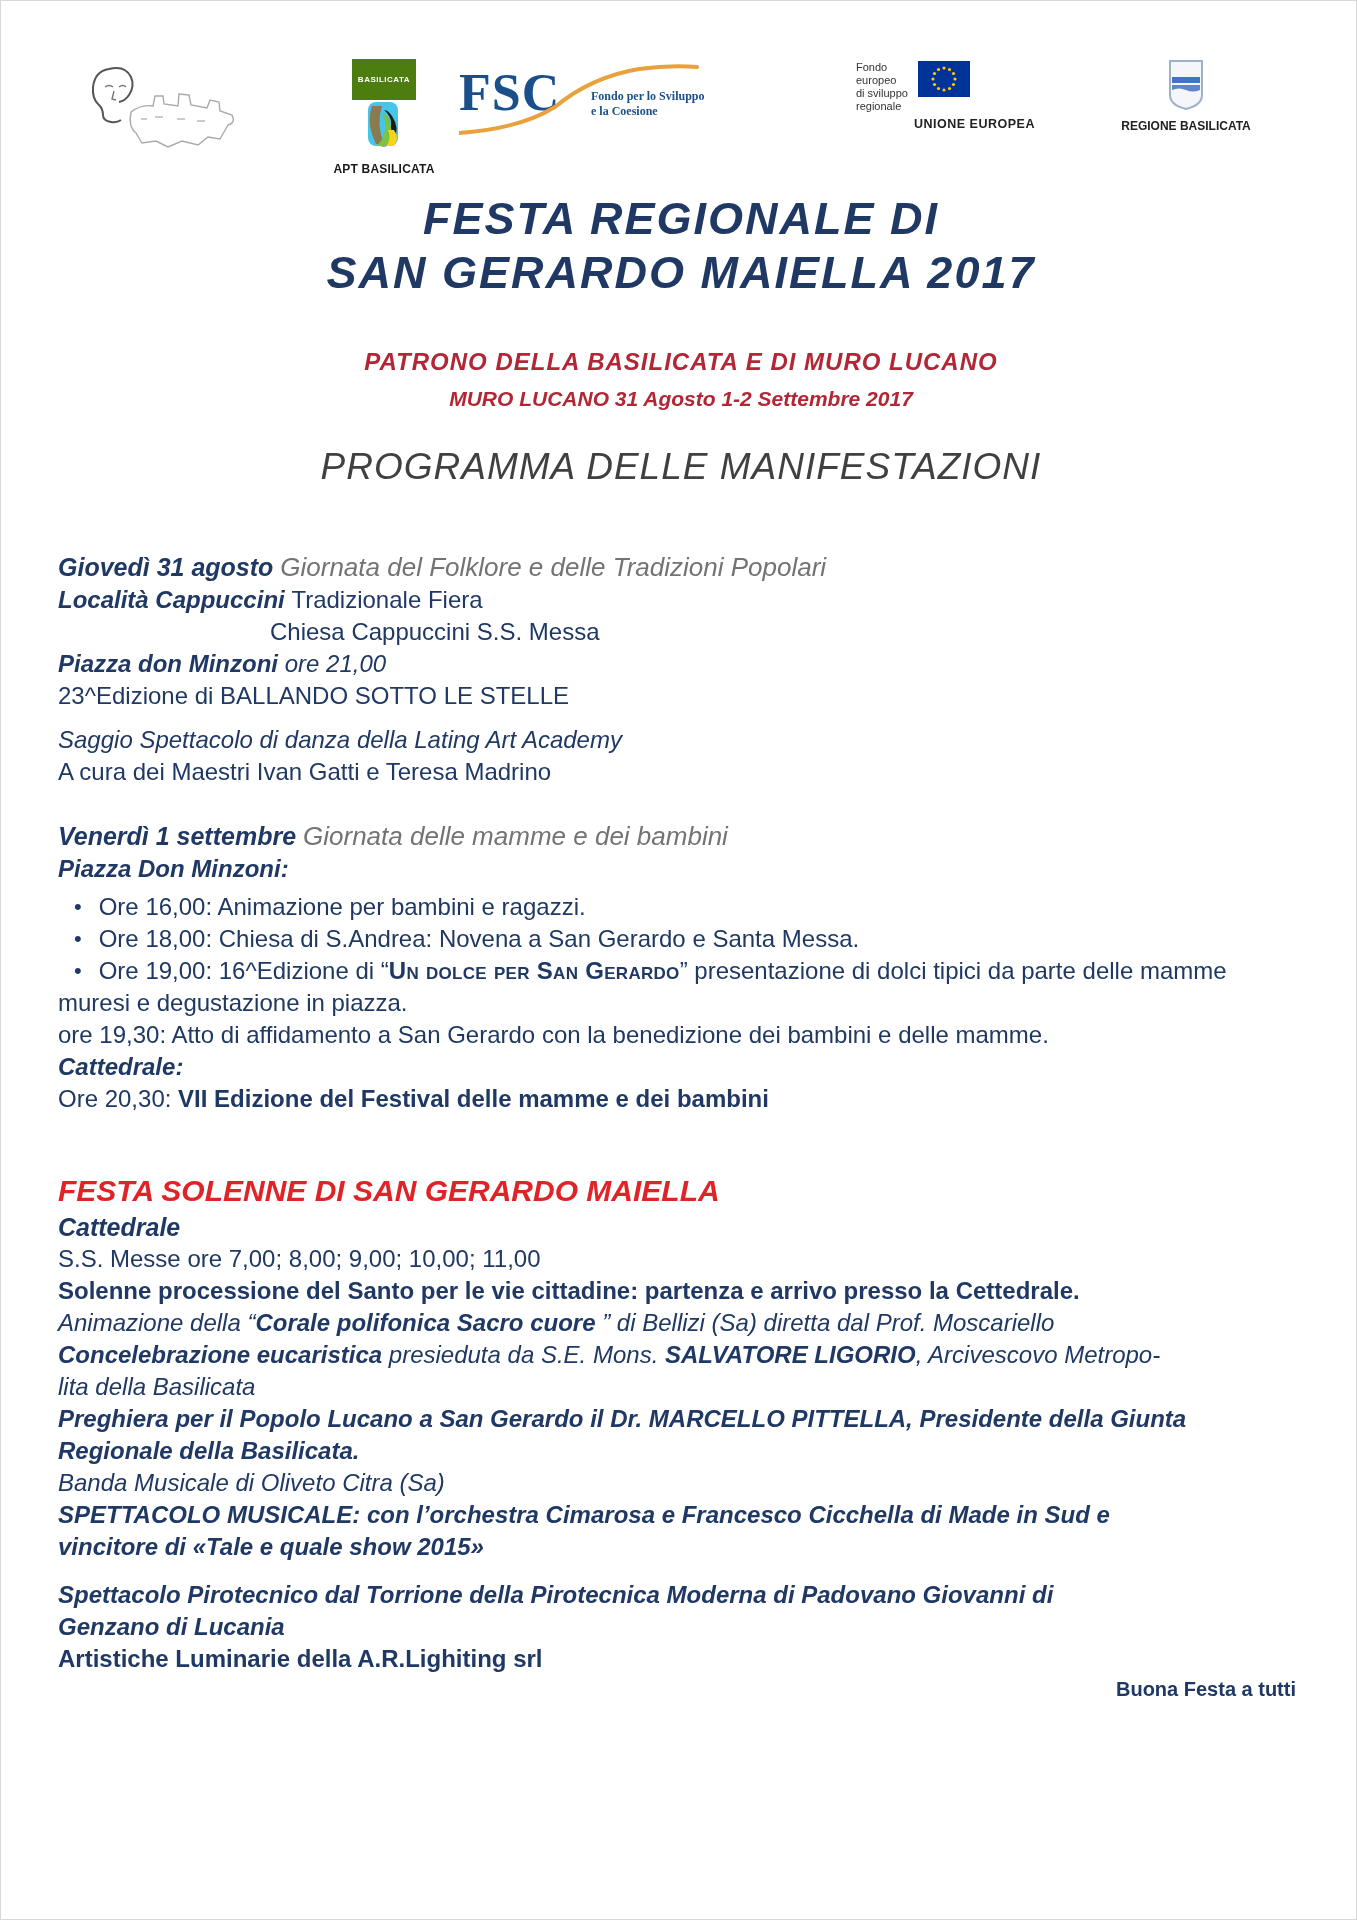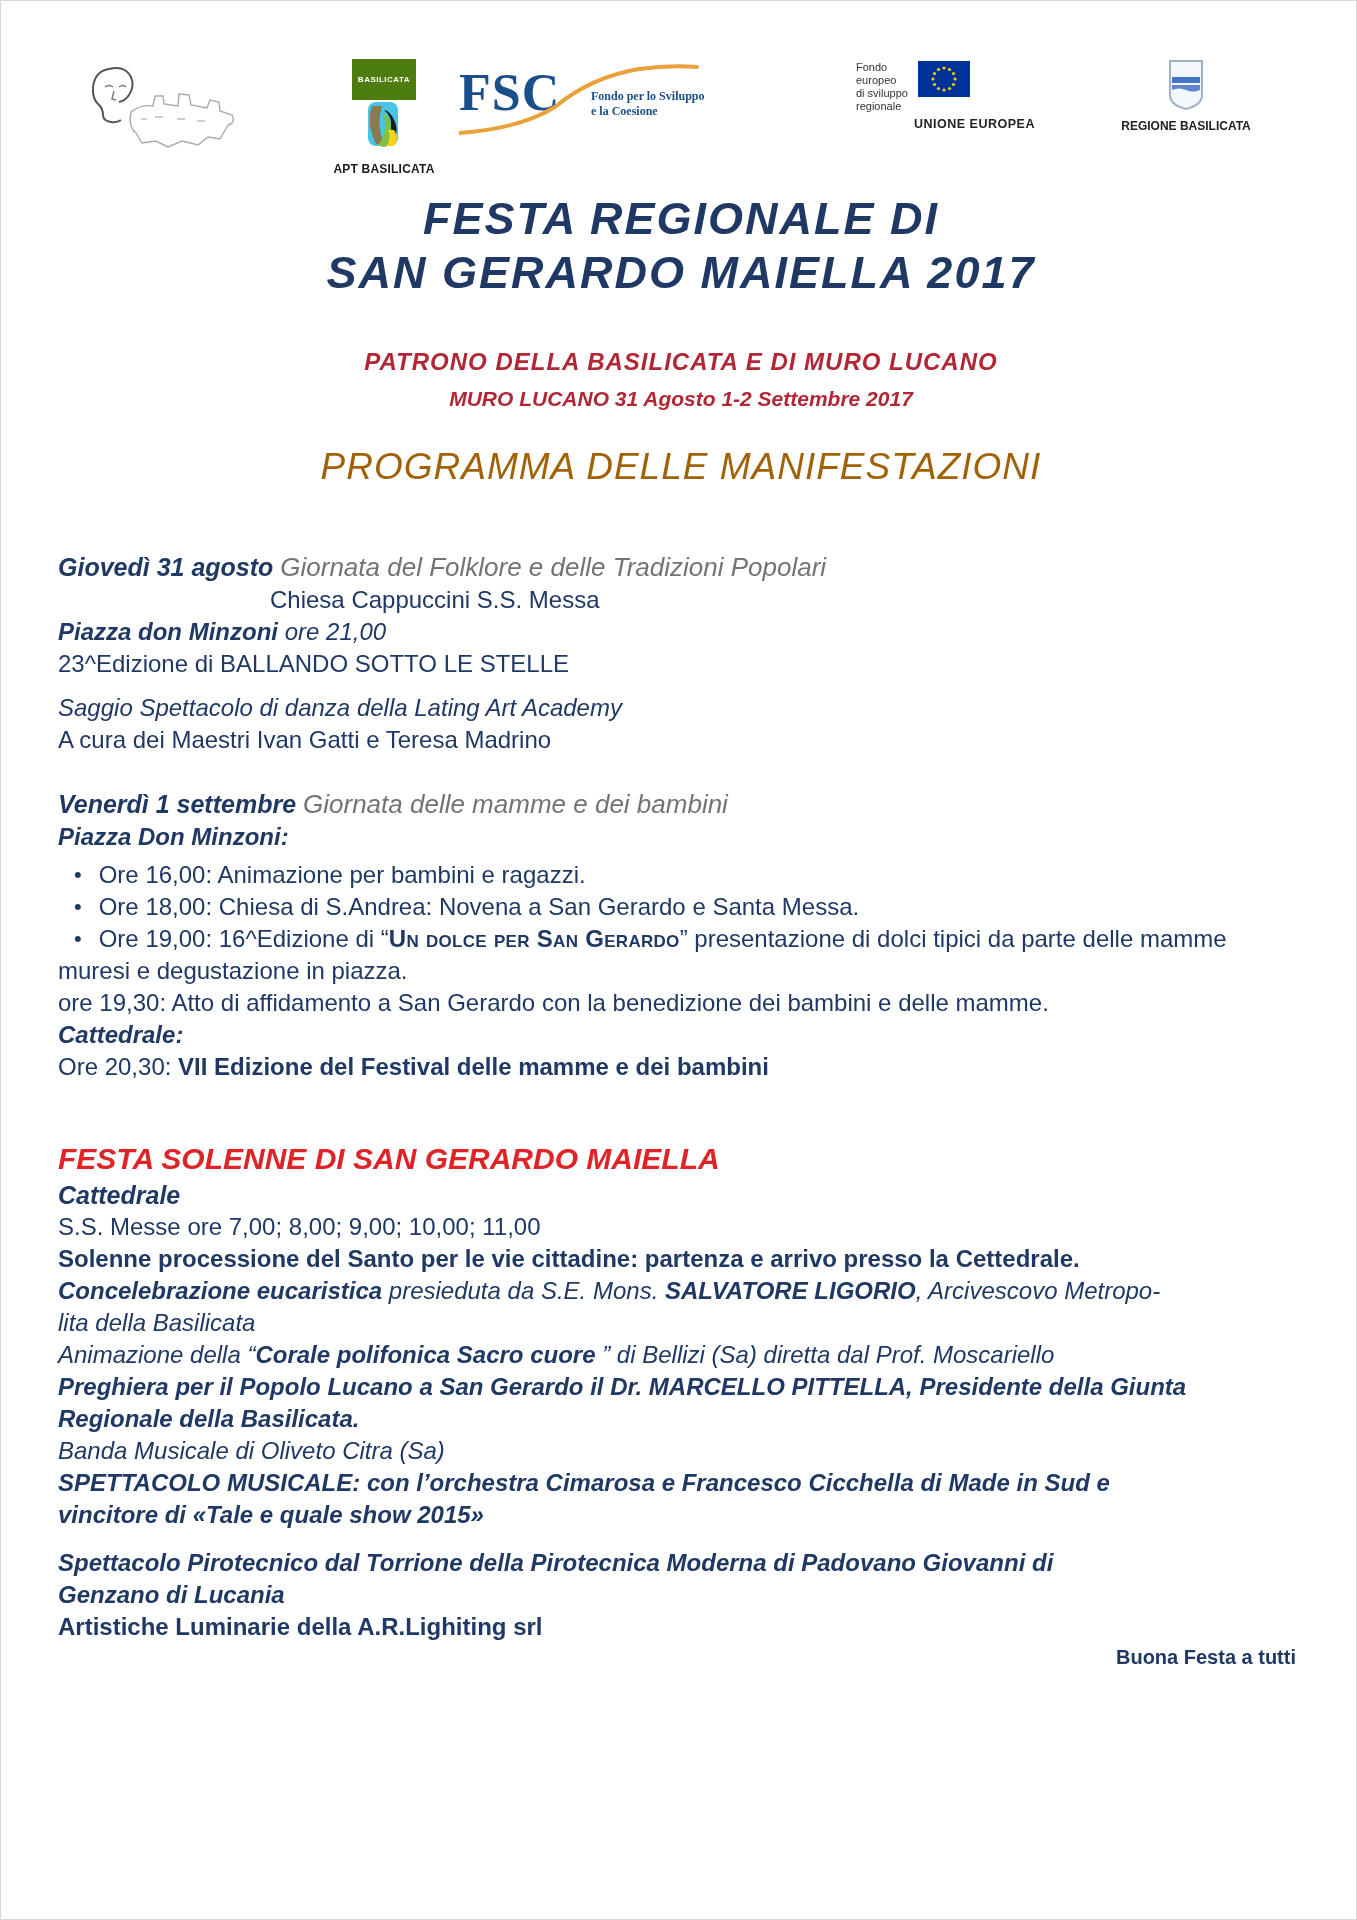--- a/index.html
+++ b/index.html
@@ -35,21 +35,21 @@
   .main { position:absolute; top:180px; left:57px; right:52px; font-size:24px; line-height:32px; }
   .t1 { margin-top:12px; text-align:center; font-size:45px; line-height:52px;
     font-weight:700; font-style:italic; letter-spacing:2px; color:#1f3864; }
   .t2 { text-align:center; font-size:45px; line-height:56px; font-weight:700;
     font-style:italic; letter-spacing:2px; color:#1f3864; }
   .sub1 { margin-top:46px; text-align:center; font-size:24px; line-height:30px;
     font-weight:700; font-style:italic; letter-spacing:1px; color:#b22735; }
   .sub2 { margin-top:8px; text-align:center; font-size:21px; line-height:28px;
     font-weight:700; font-style:italic; color:#b22735; }
   .prog { margin-top:32px; text-align:center; font-size:37px; line-height:44px;
-    font-style:italic; font-weight:400; color:#a16207; letter-spacing:1px; }
+    font-style:italic; font-weight:400; color:#404040; letter-spacing:1px; }
   .sec-thu { margin-top:62px; }
   .sec-fri { margin-top:32px; }
   .sec-sat { margin-top:56px; }
   .line { min-height:32px; }
   .b { font-weight:700; }
   .bi { font-weight:700; font-style:italic; }
   .i { font-style:italic; }
   .red-head { color:#737373; font-size:26px; }
   .navy-head { color:#1f3864; font-size:25px; }
   .indent { padding-left:212px; }
@@ -156,20 +156,24 @@
     <div class="t2">SAN GERARDO MAIELLA 2017</div>
     <div class="sub1">PATRONO DELLA BASILICATA E DI MURO LUCANO</div>
     <div class="sub2">MURO LUCANO 31 Agosto  1-2 Settembre 2017</div>
     <div class="prog">PROGRAMMA DELLE MANIFESTAZIONI</div>
 
     <div class="sec-thu">
       <div class="line">
         <span class="bi navy-head">Giovedì 31 agosto </span>
         <span class="i red-head">Giornata del Folklore e delle Tradizioni Popolari</span>
       </div>
+      <div class="line">
+        <span class="bi">Località Cappuccini </span>
+        <span>Tradizionale Fiera</span>
+      </div>
       <div class="line indent">Chiesa Cappuccini S.S. Messa</div>
       <div class="line">
         <span class="bi">Piazza don Minzoni </span>
         <span class="i">ore 21,00</span>
       </div>
       <div class="line">23^Edizione di BALLANDO SOTTO LE STELLE</div>
       <div class="line i mt12">Saggio Spettacolo di danza della Lating Art Academy</div>
       <div class="line">A cura dei Maestri Ivan Gatti e Teresa Madrino</div>
     </div>
 
@@ -187,26 +191,26 @@
       <div class="line">
         <span>Ore 20,30: </span><span class="b">VII Edizione del Festival delle mamme e dei bambini</span>
       </div>
     </div>
 
     <div class="sec-sat">
       <div class="festa-solenne">FESTA SOLENNE DI SAN GERARDO MAIELLA</div>
       <div class="line bi navy-head">Cattedrale</div>
       <div class="line">S.S. Messe ore 7,00; 8,00; 9,00; 10,00; 11,00</div>
       <div class="line b">Solenne processione del Santo per le vie cittadine: partenza e arrivo presso la Cettedrale.</div>
+      <div class="line i">
+        <span>Animazione della “</span><span class="b">Corale polifonica Sacro cuore </span><span>” di Bellizi (Sa) diretta dal Prof. Moscariello</span>
+      </div>
       <div class="line">
         <span class="bi">Concelebrazione eucaristica</span><span class="i"> presieduta da S.E. Mons. </span><span class="bi">SALVATORE LIGORIO</span><span class="i">, Arcivescovo Metropo-</span><br>
         <span class="i">lita della Basilicata</span>
-      </div>
-      <div class="line i">
-        <span>Animazione della “</span><span class="b">Corale polifonica Sacro cuore </span><span>” di Bellizi (Sa) diretta dal Prof. Moscariello</span>
       </div>
       <div class="line bi">
         <span>Preghiera per il Popolo Lucano a San Gerardo il Dr. MARCELLO PITTELLA, Presidente della Giunta</span><br>
         <span>Regionale della Basilicata.</span>
       </div>
       <div class="line i">Banda Musicale di Oliveto Citra (Sa)</div>
       <div class="line bi">
         <span>SPETTACOLO MUSICALE: con l’orchestra Cimarosa e Francesco Cicchella di Made in Sud e</span><br>
         <span>vincitore di «Tale e quale show 2015»</span>
       </div>

